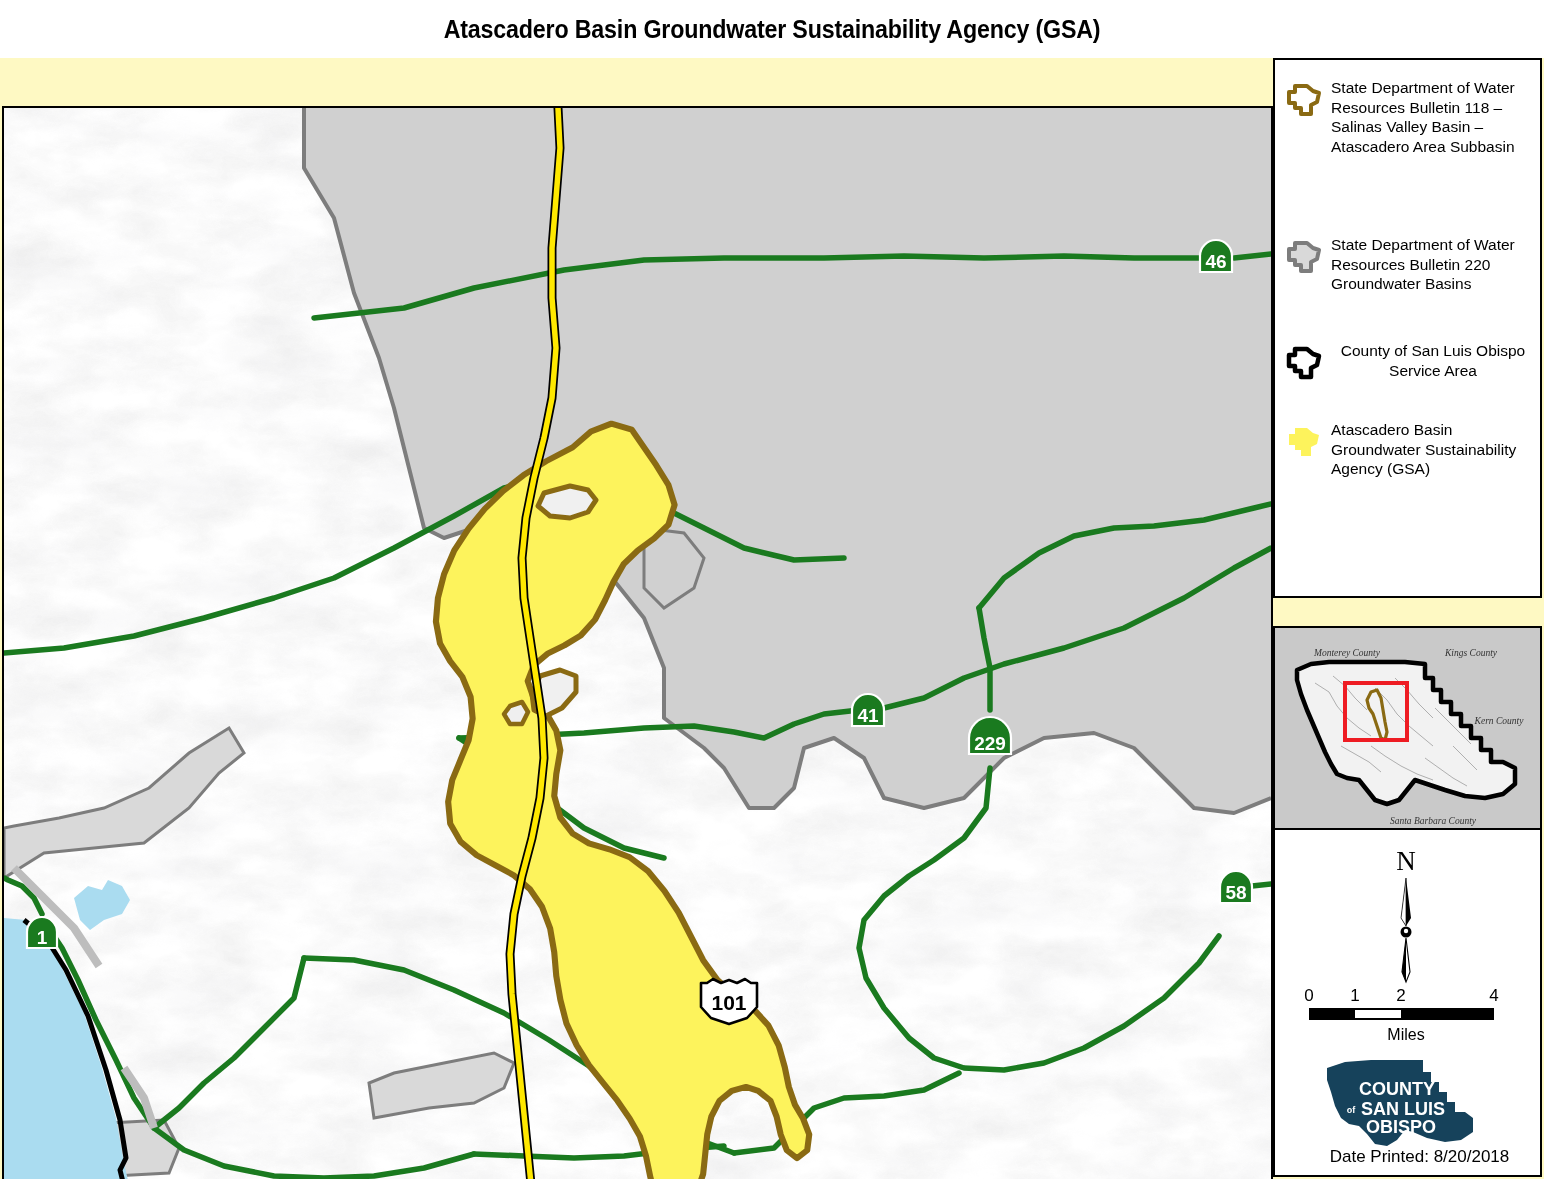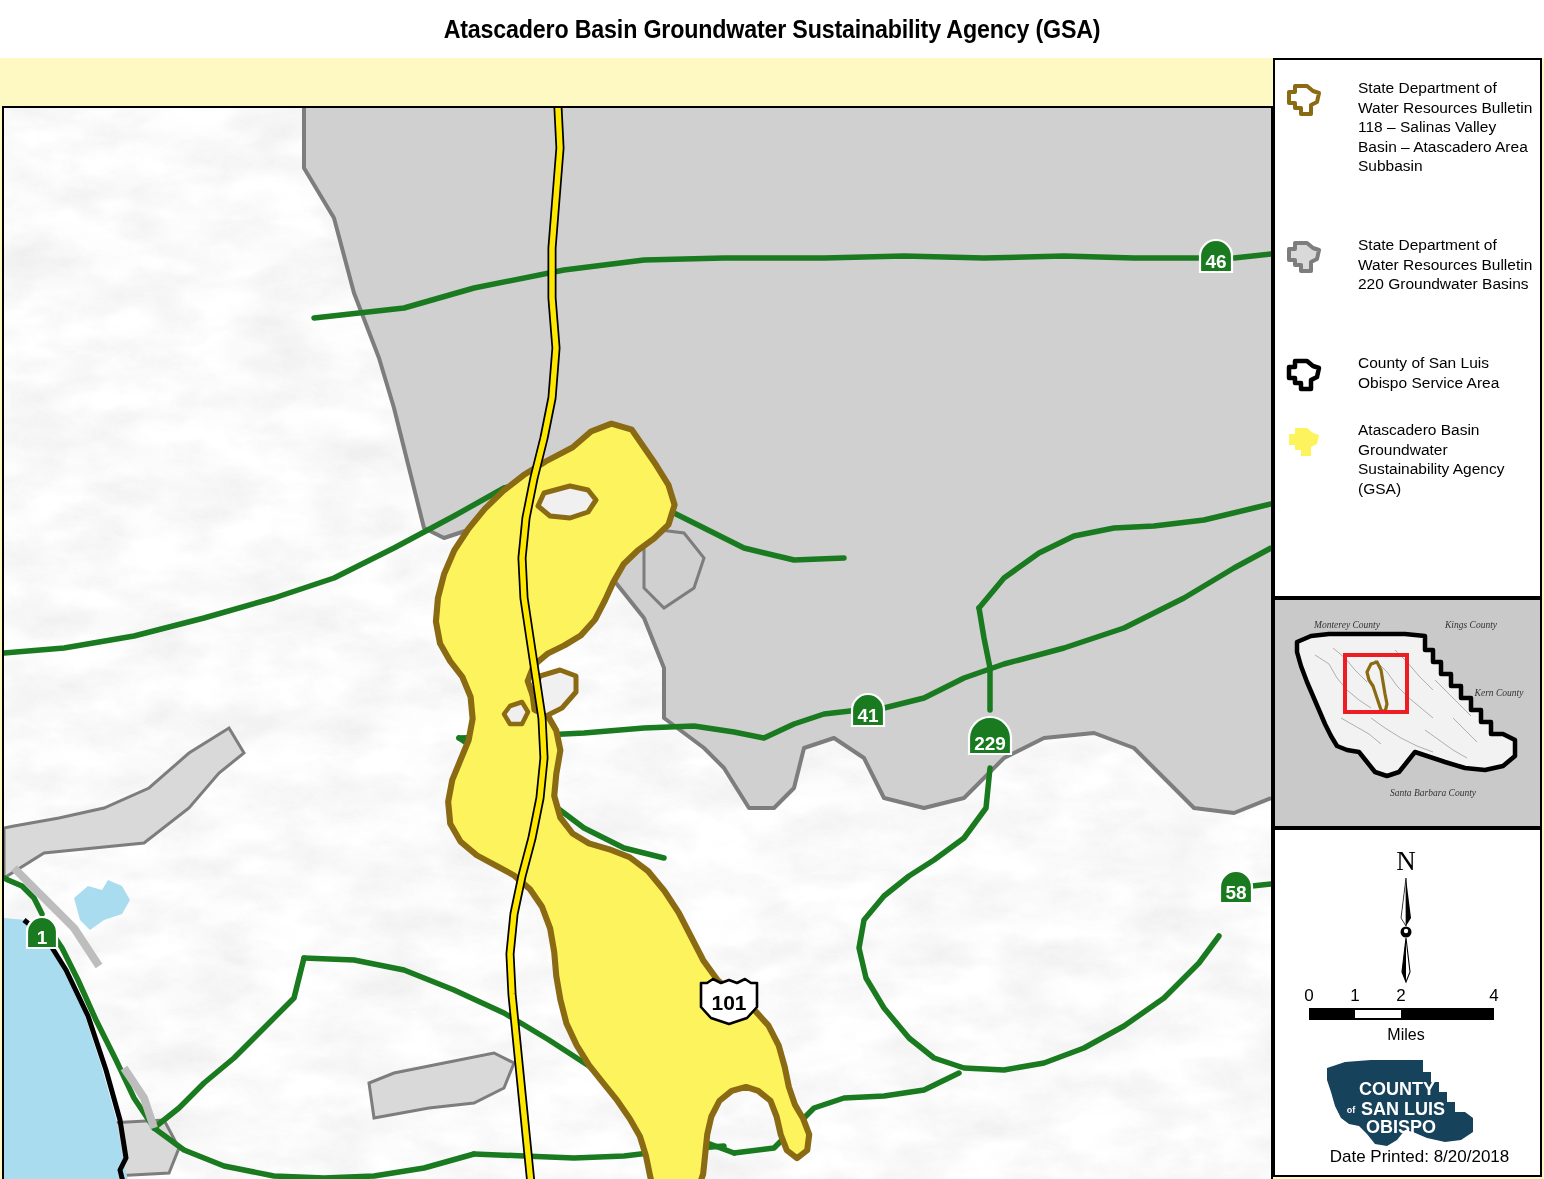--- a/index.html
+++ b/index.html
@@ -72,31 +72,30 @@
 
   .panel-box {
     position: absolute;
     left: 0;
     width: 269px;
     border: 2px solid #000000;
     box-sizing: border-box;
     background: #ffffff;
   }
   #legend-box { top: 0; height: 540px; }
-  #inset-box  { top: 540px; height: 230px; }
+  #inset-box  { top: 568px; height: 230px; }
   #tools-box  { top: 770px; height: 349px; }
 
   
   .legend-row {
     position: absolute;
     left: 8px;
     width: 252px;
     display: flex;
     align-items: flex-start;
-    gap: 27px;
   }
   .legend-swatch {
     width: 44px;
     height: 40px;
     flex: 0 0 44px;
     margin-top: 4px;
   }
   .legend-label {
     font-size: 15.5px;
     line-height: 19.5px;
@@ -337,21 +336,21 @@
       </div>
 
       <div class="legend-row" style="top:175px;">
         <svg class="legend-swatch" viewBox="0 0 44 40">
           <path d="M 6,16 L 6,10 L 12,10 L 12,4 L 24,4 L 30,9 L 36,11 L 34,20
                    L 28,23 L 28,32 L 18,32 L 18,26 L 12,26 L 12,21 L 6,21 Z" fill="#d9d9d9" stroke="#7d7d7d" stroke-width="4" stroke-linejoin="round"></path>
         </svg>
         <div class="legend-label">State Department of Water Resources Bulletin 220 Groundwater Basins</div>
       </div>
 
-      <div class="legend-row" style="top:293px;">
+      <div class="legend-row" style="top:281px;text-align:center;">
         <svg class="legend-swatch" viewBox="0 0 44 40">
           <path d="M 6,16 L 6,10 L 12,10 L 12,4 L 24,4 L 30,9 L 36,11 L 34,20
                    L 28,23 L 28,32 L 18,32 L 18,26 L 12,26 L 12,21 L 6,21 Z" fill="#ffffff" stroke="#000000" stroke-width="4.5" stroke-linejoin="round"></path>
         </svg>
         <div class="legend-label">County of San Luis Obispo Service Area</div>
       </div>
 
       <div class="legend-row" style="top:360px;">
         <svg class="legend-swatch" viewBox="0 0 44 40">
           <path d="M 6,16 L 6,10 L 12,10 L 12,4 L 24,4 L 30,9 L 36,11 L 34,20

